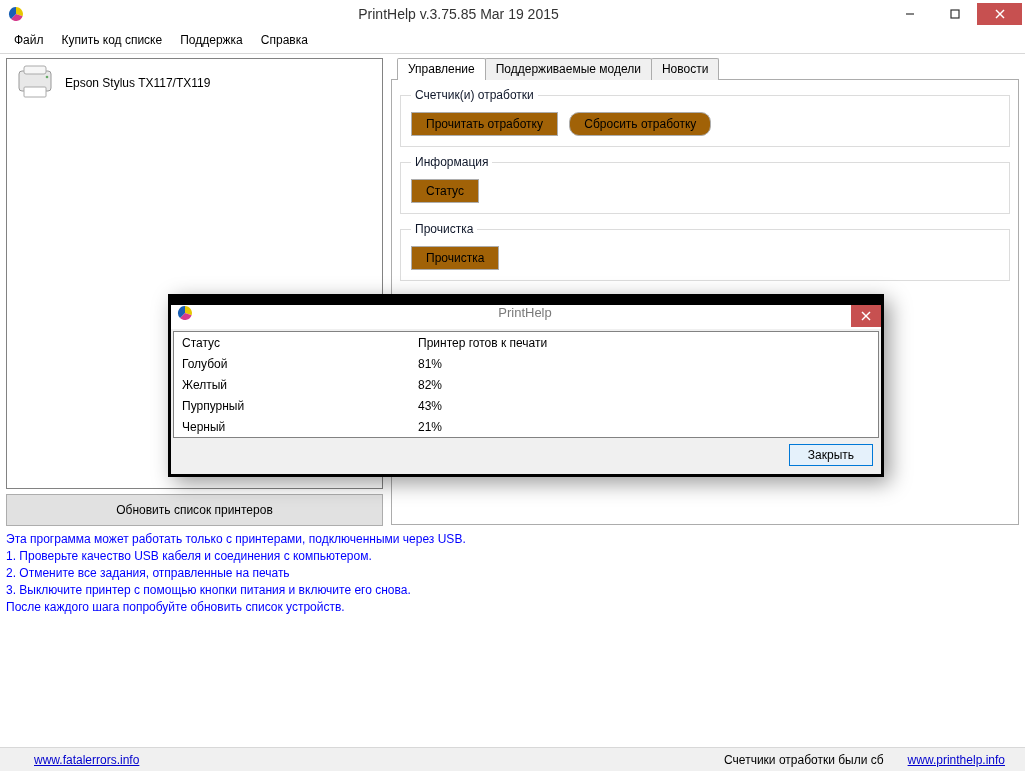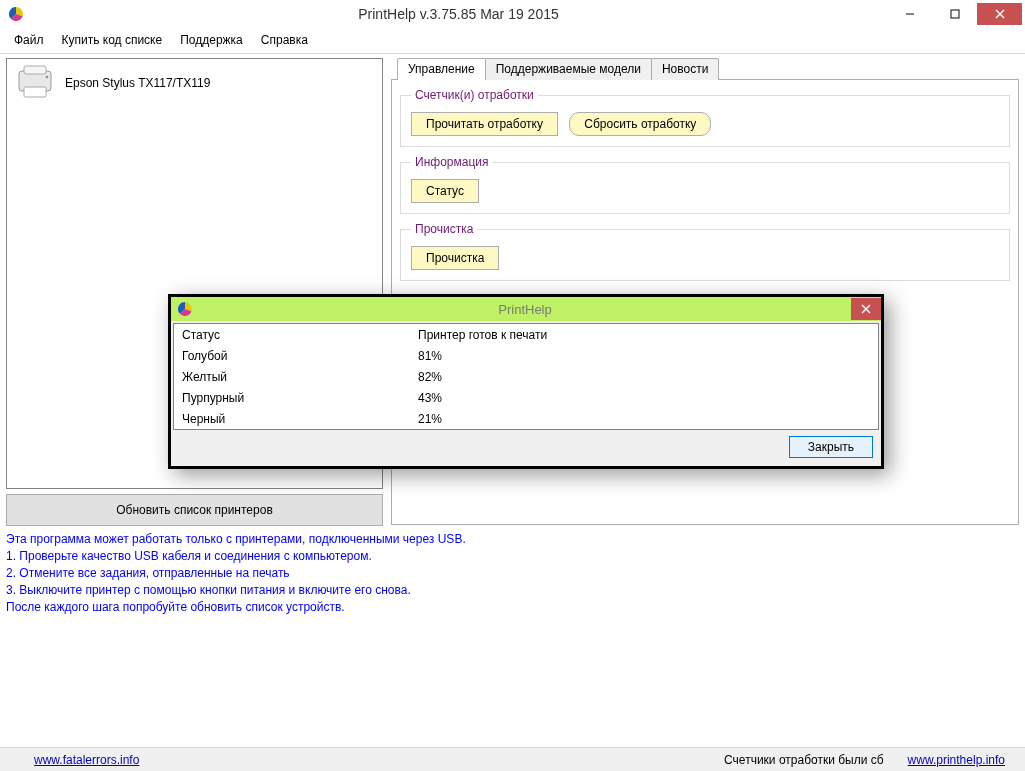--- a/index.html
+++ b/index.html
@@ -27,37 +27,37 @@
   .refresh-btn { margin-top:5px; height:32px; border:1px solid #adadad; background:#e1e1e1; cursor:default; }
 
   .right-panel { flex:1; margin-left:8px; position:relative; }
   .tabs-header { display:flex; gap:0; margin-left:6px; position:relative; z-index:2;}
   .tab { padding:3px 10px 4px 10px; border:1px solid #acacac; border-bottom:none; background:#fff; border-top-left-radius:2px; border-top-right-radius:2px; cursor:default; margin-right:-1px;}
   .tab.active { background:#fff; position:relative;}
   .tab:not(.active){ background:#f0f0f0; border-top:1px solid #acacac;}
   .tab-body { border:1px solid #acacac; height: calc(100% - 22px); margin-top:-1px; padding:6px 8px; background:#fff;}
   
   fieldset.group { border:1px solid #dcdcdc; margin:2px 0 8px 0; padding:10px 10px 10px 10px;}
-  fieldset.group legend { padding:0 4px; color:#701a75; }
-  .btn { padding:4px 14px; border:1px solid #adadad; background:#fef9c3; cursor:default; min-height:23px;}
+  fieldset.group legend { padding:0 4px; color:#0f172a; }
+  .btn { padding:4px 14px; border:1px solid #adadad; background:#a16207; cursor:default; min-height:23px;}
   .btn + .btn { margin-left:8px;border-radius:10px; }
 
   
   .infoblock { padding:2px 6px 4px 6px; }
   .infoblock p { margin:1px 0; color:#0000ff; font-size:12px; line-height:16px;}
 
   
   .statusbar { position:absolute; bottom:0; left:0; right:0; height:24px; border-top:1px solid #d8d8d8; display:flex; align-items:center; padding:0 20px 0 34px; background:#f0f0f0; }
   .statusbar a { color:#0000cd; text-decoration:underline; cursor:default;}
   .status-mid { flex:1; text-align:right; padding-right:24px; color:#000;}
   .status-right {  }
 
   
   .modal { position:absolute; left:168px; top:294px; width:716px; background:#000; padding:3px; box-shadow: 6px 6px 20px rgba(0,0,0,0.4); }
-  .modal-titlebar { height:24px; background:#bef264; display:flex; align-items:center; padding-left:6px;}
+  .modal-titlebar { height:24px; background:#ffffff; display:flex; padding-left:6px;margin-top:8px;}
   .modal-titlebar-icon { width:16px; height:16px; margin-right:6px;}
   .modal-title { flex:1; text-align:center; color:#7a7a7a; font-size:13px;}
   .modal-close { width:30px; height:22px; background:#c75050; color:#fff; display:flex; align-items:center; justify-content:center; cursor:default;}
   .modal-body { background:#f0f0f0; padding:2px;}
   .modal-table { background:#fff; border:1px solid #828282; }
   .modal-row { display:flex; border-bottom:0; padding:1px 8px; height:21px; align-items:center;}
   .modal-row .col1 { width:236px;}
   .modal-row .col2 { flex:1;}
   .modal-footer { display:flex; justify-content:flex-end; padding:6px 6px 6px 0; background:#f0f0f0;}
   .modal-close-btn { padding:3px 18px; border:1px solid #0078d7; background:#e5f1fb; cursor:default;}

